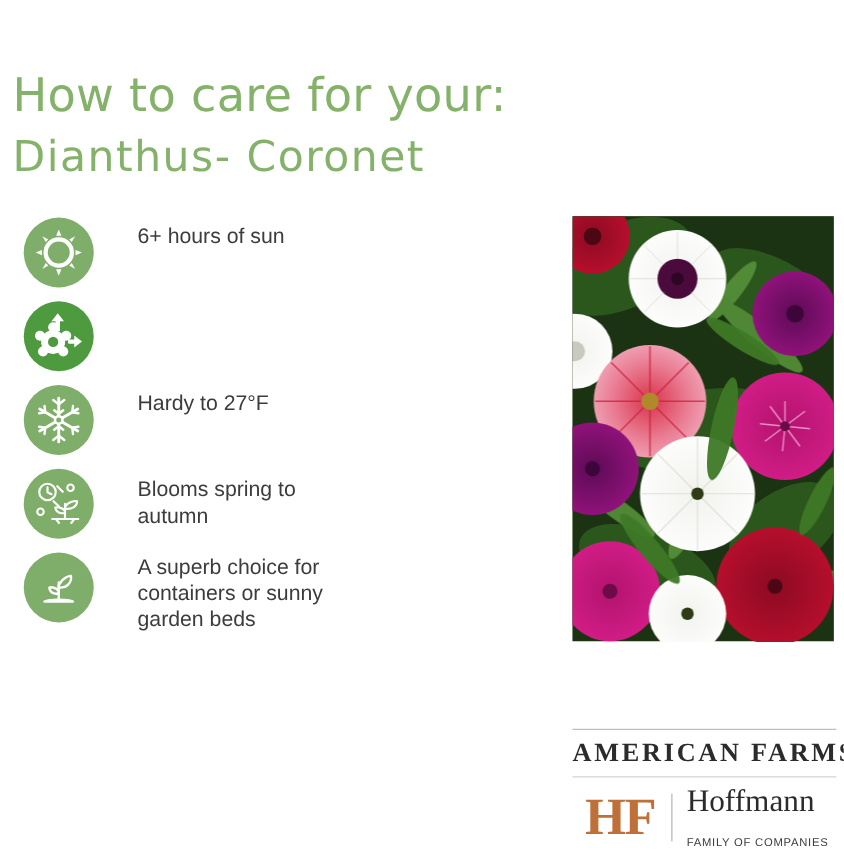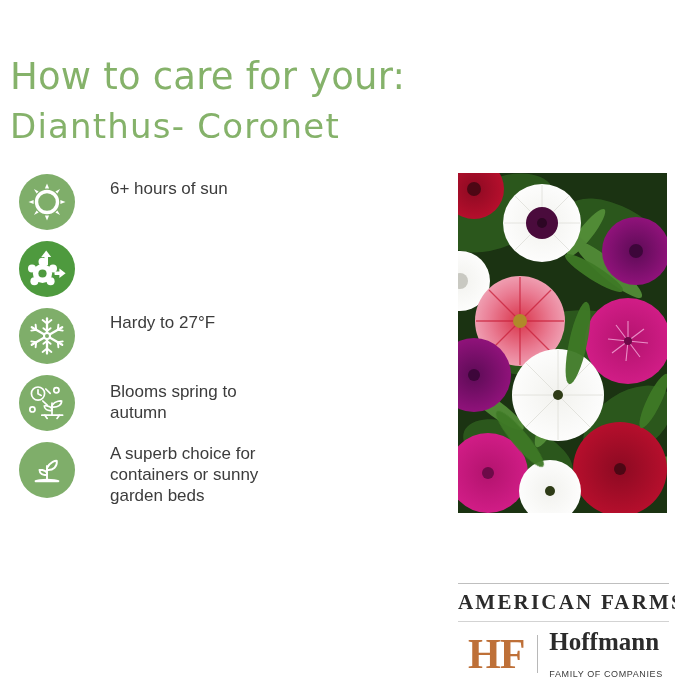--- a/index.html
+++ b/index.html
@@ -135,21 +135,21 @@
     width: 1px;
     height: 38px;
     background: #B8B8B8;
     margin: 0 11px 0 13px;
   }
   .brand-names { line-height: 1; }
   .brand-hoffmann {
     color: #2B2B2B;
     font-family: "Liberation Serif", serif;
     font-size: 25px;
-    font-weight: 700;
+    font-weight: 400;
     line-height: 27px;
   }
   .brand-tagline {
     color: #3A3A3A;
     font-family: "Liberation Sans", sans-serif;
     font-size: 9px;
     font-weight: 400;
     letter-spacing: 0.6px;
     line-height: 12px;
     margin-top: 13px;

